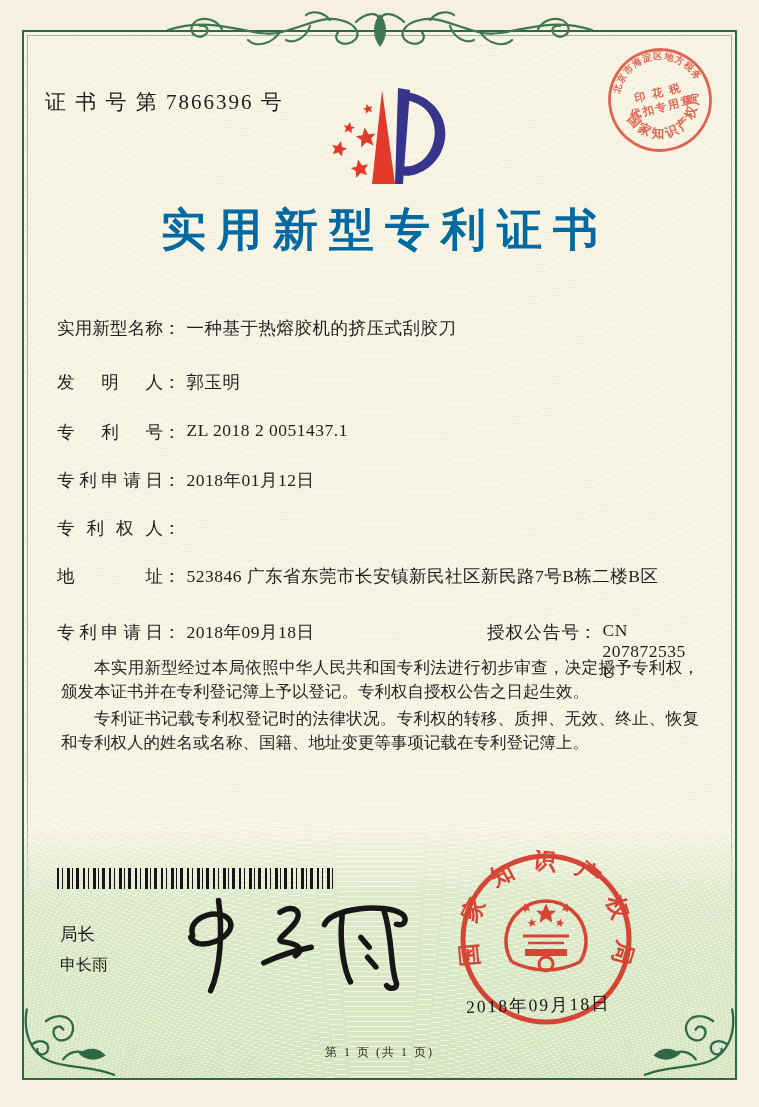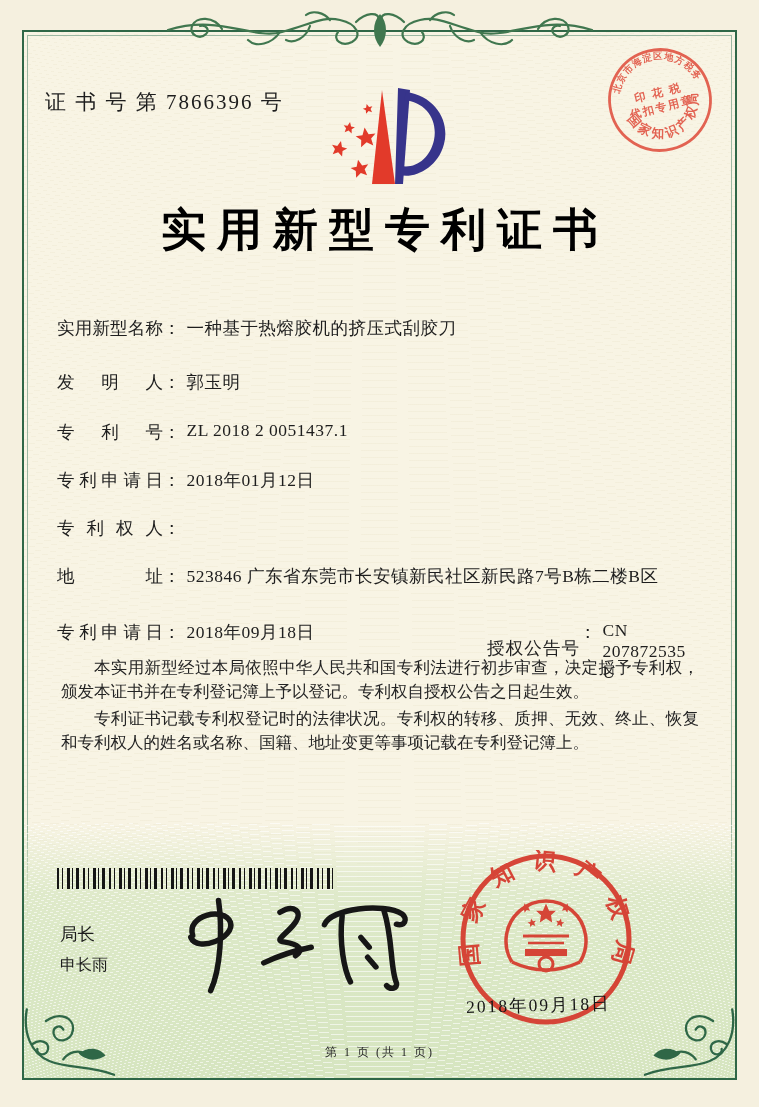--- a/index.html
+++ b/index.html
@@ -40,30 +40,30 @@
       rgba(255,255,255,.6) 0 1px, transparent 1px 6px);
     pointer-events:none;
   }
   .cert-no{
     position:absolute;left:45px;top:88px;
     font-size:21px;letter-spacing:2px;color:#1d1d1d;
   }
   .logo{position:absolute;left:298px;top:82px;}
   .title{
     position:absolute;left:0;right:0;top:200px;text-align:center;
-    font-size:45px;font-weight:700;letter-spacing:11px;color:#000000;
+    font-size:45px;font-weight:700;letter-spacing:11px;color:#0369a1;
     text-indent:11px;
   }
   .frow{position:absolute;left:57px;font-size:17.5px;color:#1e1e1e;display:flex;}
   .flabel{display:inline-block;width:106px;text-align:justify;text-align-last:justify;flex:none;}
   .fcolon{flex:none;margin-right:6px;}
   .fvalue{letter-spacing:.5px;}
   .addr-value{width:500px;line-height:25px;}
   .fgroup-right{position:absolute;left:430px;top:0;display:flex;font-size:17.5px;}
-  .fgroup-right .flabel{width:92px;margin-top:16px;}
+  .fgroup-right .flabel{width:92px;}
   .paras{
     position:absolute;left:57px;right:56px;top:652px;
     font-size:16.5px;line-height:23.5px;text-align:justify;color:#242424;
   }
   .paras p{margin:4px;text-indent:2em;}
   .barcode{
     position:absolute;left:57px;top:868px;width:276px;height:21px;
     background:repeating-linear-gradient(90deg,
       #151515 0 2px, transparent 2px 5px,
       #151515 5px 6px, transparent 6px 10px,

